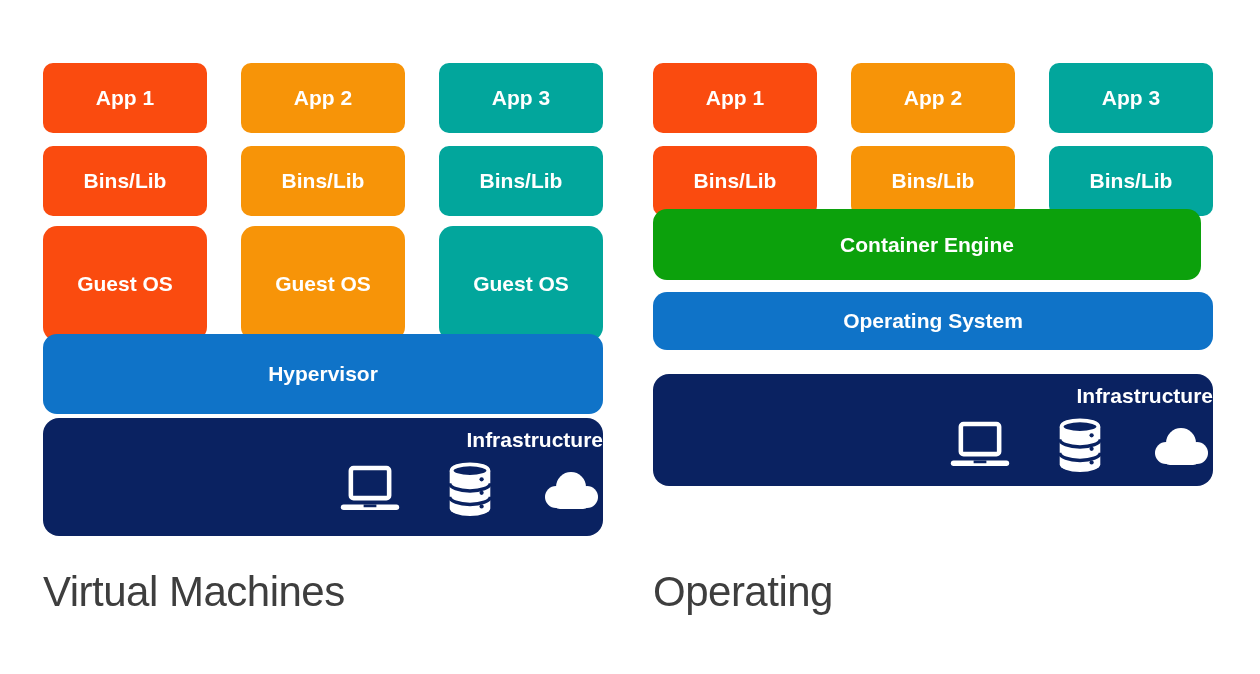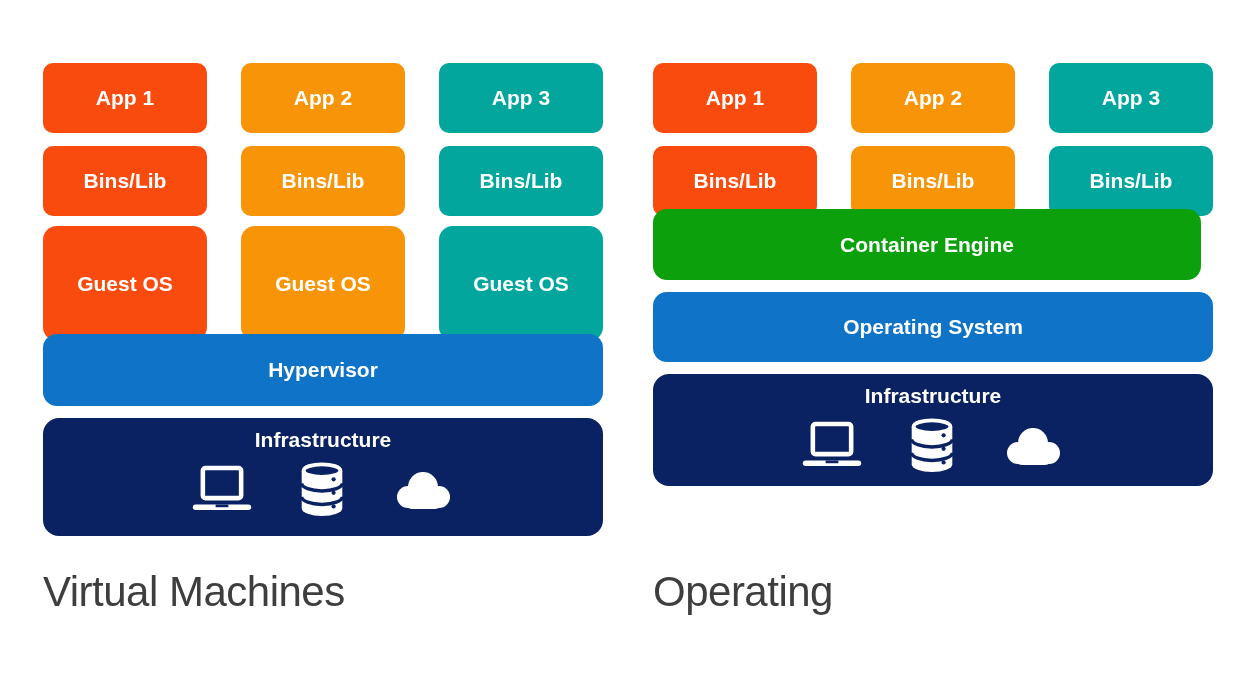--- a/index.html
+++ b/index.html
@@ -30,21 +30,21 @@
   .c1{background:var(--stack1,#FA4B0F);}
   .c2{background:var(--stack2,#F79408);}
   .c3{background:var(--stack3,#02A69C);}
   .hyper{background:var(--hypervisor-blue,#0F73C8);}
   .engine{background:var(--engine-green,#0CA10C);}
   .osbar{background:var(--os-blue,#0F73C8);}
   .infra{
     background:var(--infra-navy,#0A2261);
     border-radius:16px;
     flex-direction:column;justify-content:flex-start;
-    padding-top:9px;box-sizing:border-box;
+    padding-top:9px;box-sizing:border-box;align-items:flex-end;
   }
   .infra-label{font-size:21px;font-weight:600;line-height:26px;}
   .icon-row{
     display:flex;align-items:center;justify-content:center;
     gap:46px;margin-top:7px;height:58px;
   }
   .icon-row svg{display:block;}
   .cut{fill:var(--infra-navy,#0A2261);}
   .panel-title{
     position:absolute;top:568px;width:560px;
@@ -65,21 +65,21 @@
     <div class="box c3" style="left:439px;top:44px;width:164px;height:70px">App 3</div>
 
     <div class="box c1" style="left:43px;top:127px;width:164px;height:70px">Bins/Lib</div>
     <div class="box c2" style="left:241px;top:127px;width:164px;height:70px">Bins/Lib</div>
     <div class="box c3" style="left:439px;top:127px;width:164px;height:70px">Bins/Lib</div>
 
     <div class="box tallbox c1" style="left:43px;top:207px;width:164px;height:115px">Guest OS</div>
     <div class="box tallbox c2" style="left:241px;top:207px;width:164px;height:115px">Guest OS</div>
     <div class="box tallbox c3" style="left:439px;top:207px;width:164px;height:115px">Guest OS</div>
 
-    <div class="bar hyper" style="left:43px;top:334px;width:560px;height:72px">Hypervisor</div>
+    <div class="bar hyper" style="left:43px;top:334px;width:560px;height:80px">Hypervisor</div>
 
     <div class="bar infra" style="left:43px;top:418px;width:560px;height:118px">
       <div class="infra-label">Infrastructure</div>
       <div class="icon-row">
         <svg width="62" height="50" viewBox="0 0 68 52">
           <rect x="13" y="3" width="42" height="33" rx="3" fill="none" stroke="#FFFFFF" stroke-width="5"></rect>
           <rect x="2" y="43" width="64" height="6" rx="3" fill="#FFFFFF"></rect>
           <rect class="cut" x="27" y="43" width="14" height="3"></rect>
         </svg>
         <svg width="46" height="58" viewBox="0 0 46 60">
@@ -108,21 +108,21 @@
     <div class="box c1" style="left:653px;top:44px;width:164px;height:70px">App 1</div>
     <div class="box c2" style="left:851px;top:44px;width:164px;height:70px">App 2</div>
     <div class="box c3" style="left:1049px;top:44px;width:164px;height:70px">App 3</div>
 
     <div class="box c1" style="left:653px;top:127px;width:164px;height:70px">Bins/Lib</div>
     <div class="box c2" style="left:851px;top:127px;width:164px;height:70px">Bins/Lib</div>
     <div class="box c3" style="left:1049px;top:127px;width:164px;height:70px">Bins/Lib</div>
 
     <div class="bar engine" style="left:653px;top:209px;width:548px;height:71px">Container Engine</div>
 
-    <div class="bar osbar" style="left:653px;top:292px;width:560px;height:70px">Operating System</div>
+    <div class="bar osbar" style="left:653px;top:292px;width:560px;height:58px">Operating System</div>
 
     <div class="bar infra" style="left:653px;top:374px;width:560px;height:112px">
       <div class="infra-label">Infrastructure</div>
       <div class="icon-row">
         <svg width="62" height="50" viewBox="0 0 68 52">
           <rect x="13" y="3" width="42" height="33" rx="3" fill="none" stroke="#FFFFFF" stroke-width="5"></rect>
           <rect x="2" y="43" width="64" height="6" rx="3" fill="#FFFFFF"></rect>
           <rect class="cut" x="27" y="43" width="14" height="3"></rect>
         </svg>
         <svg width="46" height="58" viewBox="0 0 46 60">

